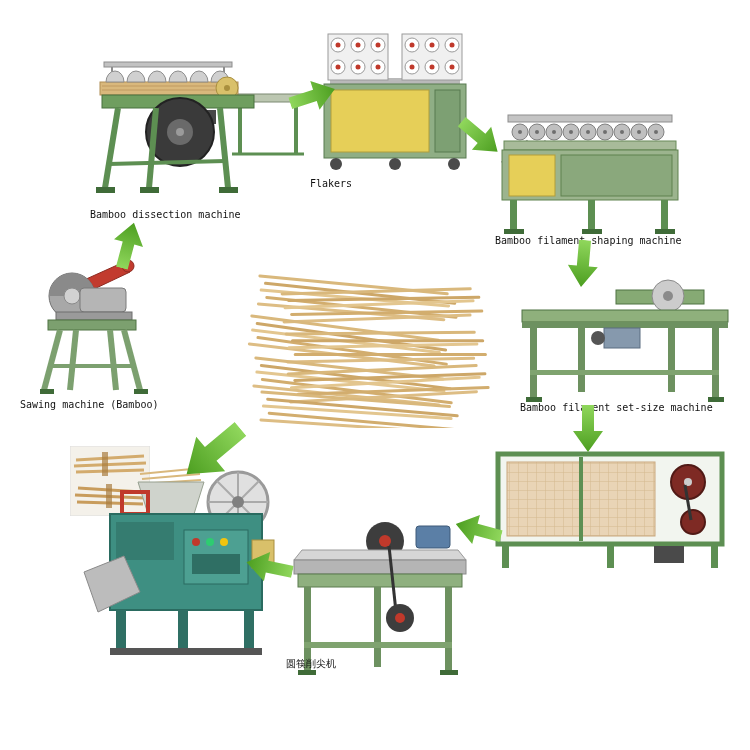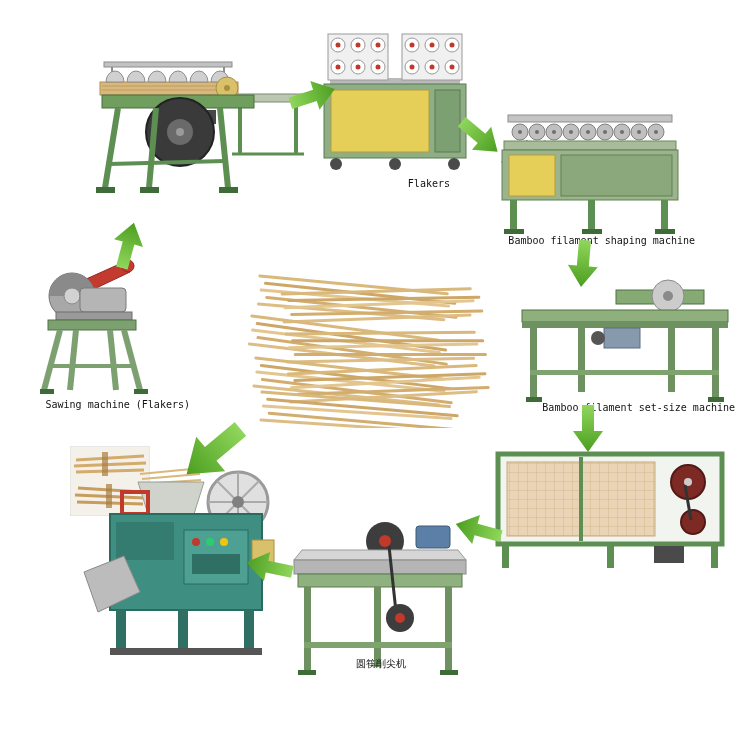--- a/index.html
+++ b/index.html
@@ -1,20 +1,20 @@
 <!DOCTYPE html>
 <html><head>
 <meta charset="utf-8">
 <style>
   * { margin:0; padding:0; box-sizing:border-box; }
   html,body { background:#ffffff; }
   body { font-family:"DejaVu Sans Mono","Liberation Mono",monospace; }
   .canvas { position:relative; width:750px; height:750px; background:#fff; overflow:hidden; margin:0 auto; }
   .machine, .arrow, .label, .photo { position:absolute; }
-  .label { font-size:10px; color:#111; text-align:right; white-space:nowrap; line-height:1.2; }
+  .label { font-size:10px; color:#111; text-align:left; white-space:nowrap; line-height:1.2; }
   .arrow { transform-origin:center; }
 </style>
 </head>
 <body>
 
 <div class="canvas">
 
   <svg width="0" height="0" style="position:absolute" aria-hidden="true">
     <defs>
       <linearGradient id="agrad" x1="0" y1="0" x2="1" y2="0">
@@ -58,20 +58,21 @@
         <line x1="128" y1="70" x2="136" y2="150"></line>
       </g>
       <line x1="17" y1="126" x2="133" y2="123" stroke="#5d8f52" stroke-width="4"></line>
       <g fill="#3f6b38">
         <rect x="4" y="149" width="19" height="6"></rect>
         <rect x="48" y="149" width="19" height="6"></rect>
         <rect x="127" y="149" width="19" height="6"></rect>
       </g>
     </svg>
   </figure>
+  <div class="label" style="left:90px;top:209px;width:220px">Bamboo dissection machine</div>
 
   <figure class="machine" style="left:320px;top:28px">
     <svg width="150" height="145" viewBox="0 0 150 145">
       <rect x="10" y="50" width="130" height="6" fill="#b9b9b9"></rect>
       <rect x="8" y="6" width="60" height="46" fill="#f0f0f0" stroke="#9a9a9a"></rect>
       <rect x="82" y="6" width="60" height="46" fill="#f0f0f0" stroke="#9a9a9a"></rect>
       <g fill="#ffffff" stroke="#9a9a9a">
         <circle cx="18" cy="17" r="7"></circle>
           <circle cx="38" cy="17" r="7"></circle>
           <circle cx="58" cy="17" r="7"></circle>
@@ -166,21 +167,21 @@
         <line x1="84" y1="84" x2="100" y2="144"></line>
         <line x1="70" y1="84" x2="76" y2="144"></line>
       </g>
       <line x1="10" y1="120" x2="96" y2="120" stroke="#7ca06f" stroke-width="4"></line>
       <g fill="#3f6b38">
         <rect x="0" y="143" width="14" height="5"></rect>
         <rect x="94" y="143" width="14" height="5"></rect>
       </g>
     </svg>
   </figure>
-  <div class="label" style="left:20px;top:399px;width:170px">Sawing machine (Flakers)</div>
+  <div class="label" style="left:20px;top:399px;width:170px">Sawing machine (Bamboo)</div>
 
   <figure class="photo" style="left:246px;top:270px">
     <svg width="246" height="158" viewBox="0 0 246 158">
       <defs>
         <g id="sticks" stroke-linecap="round">
           <line x1="0" y1="2" x2="188" y2="10" stroke="#d9b87c" stroke-width="3"></line>
           <line x1="6" y1="9" x2="196" y2="19" stroke="#cda768" stroke-width="3"></line>
           <line x1="2" y1="16" x2="190" y2="22" stroke="#e3c68f" stroke-width="3"></line>
           <line x1="8" y1="23" x2="198" y2="33" stroke="#d2ad6e" stroke-width="3"></line>
           <line x1="0" y1="30" x2="186" y2="36" stroke="#ddbd84" stroke-width="3"></line>

